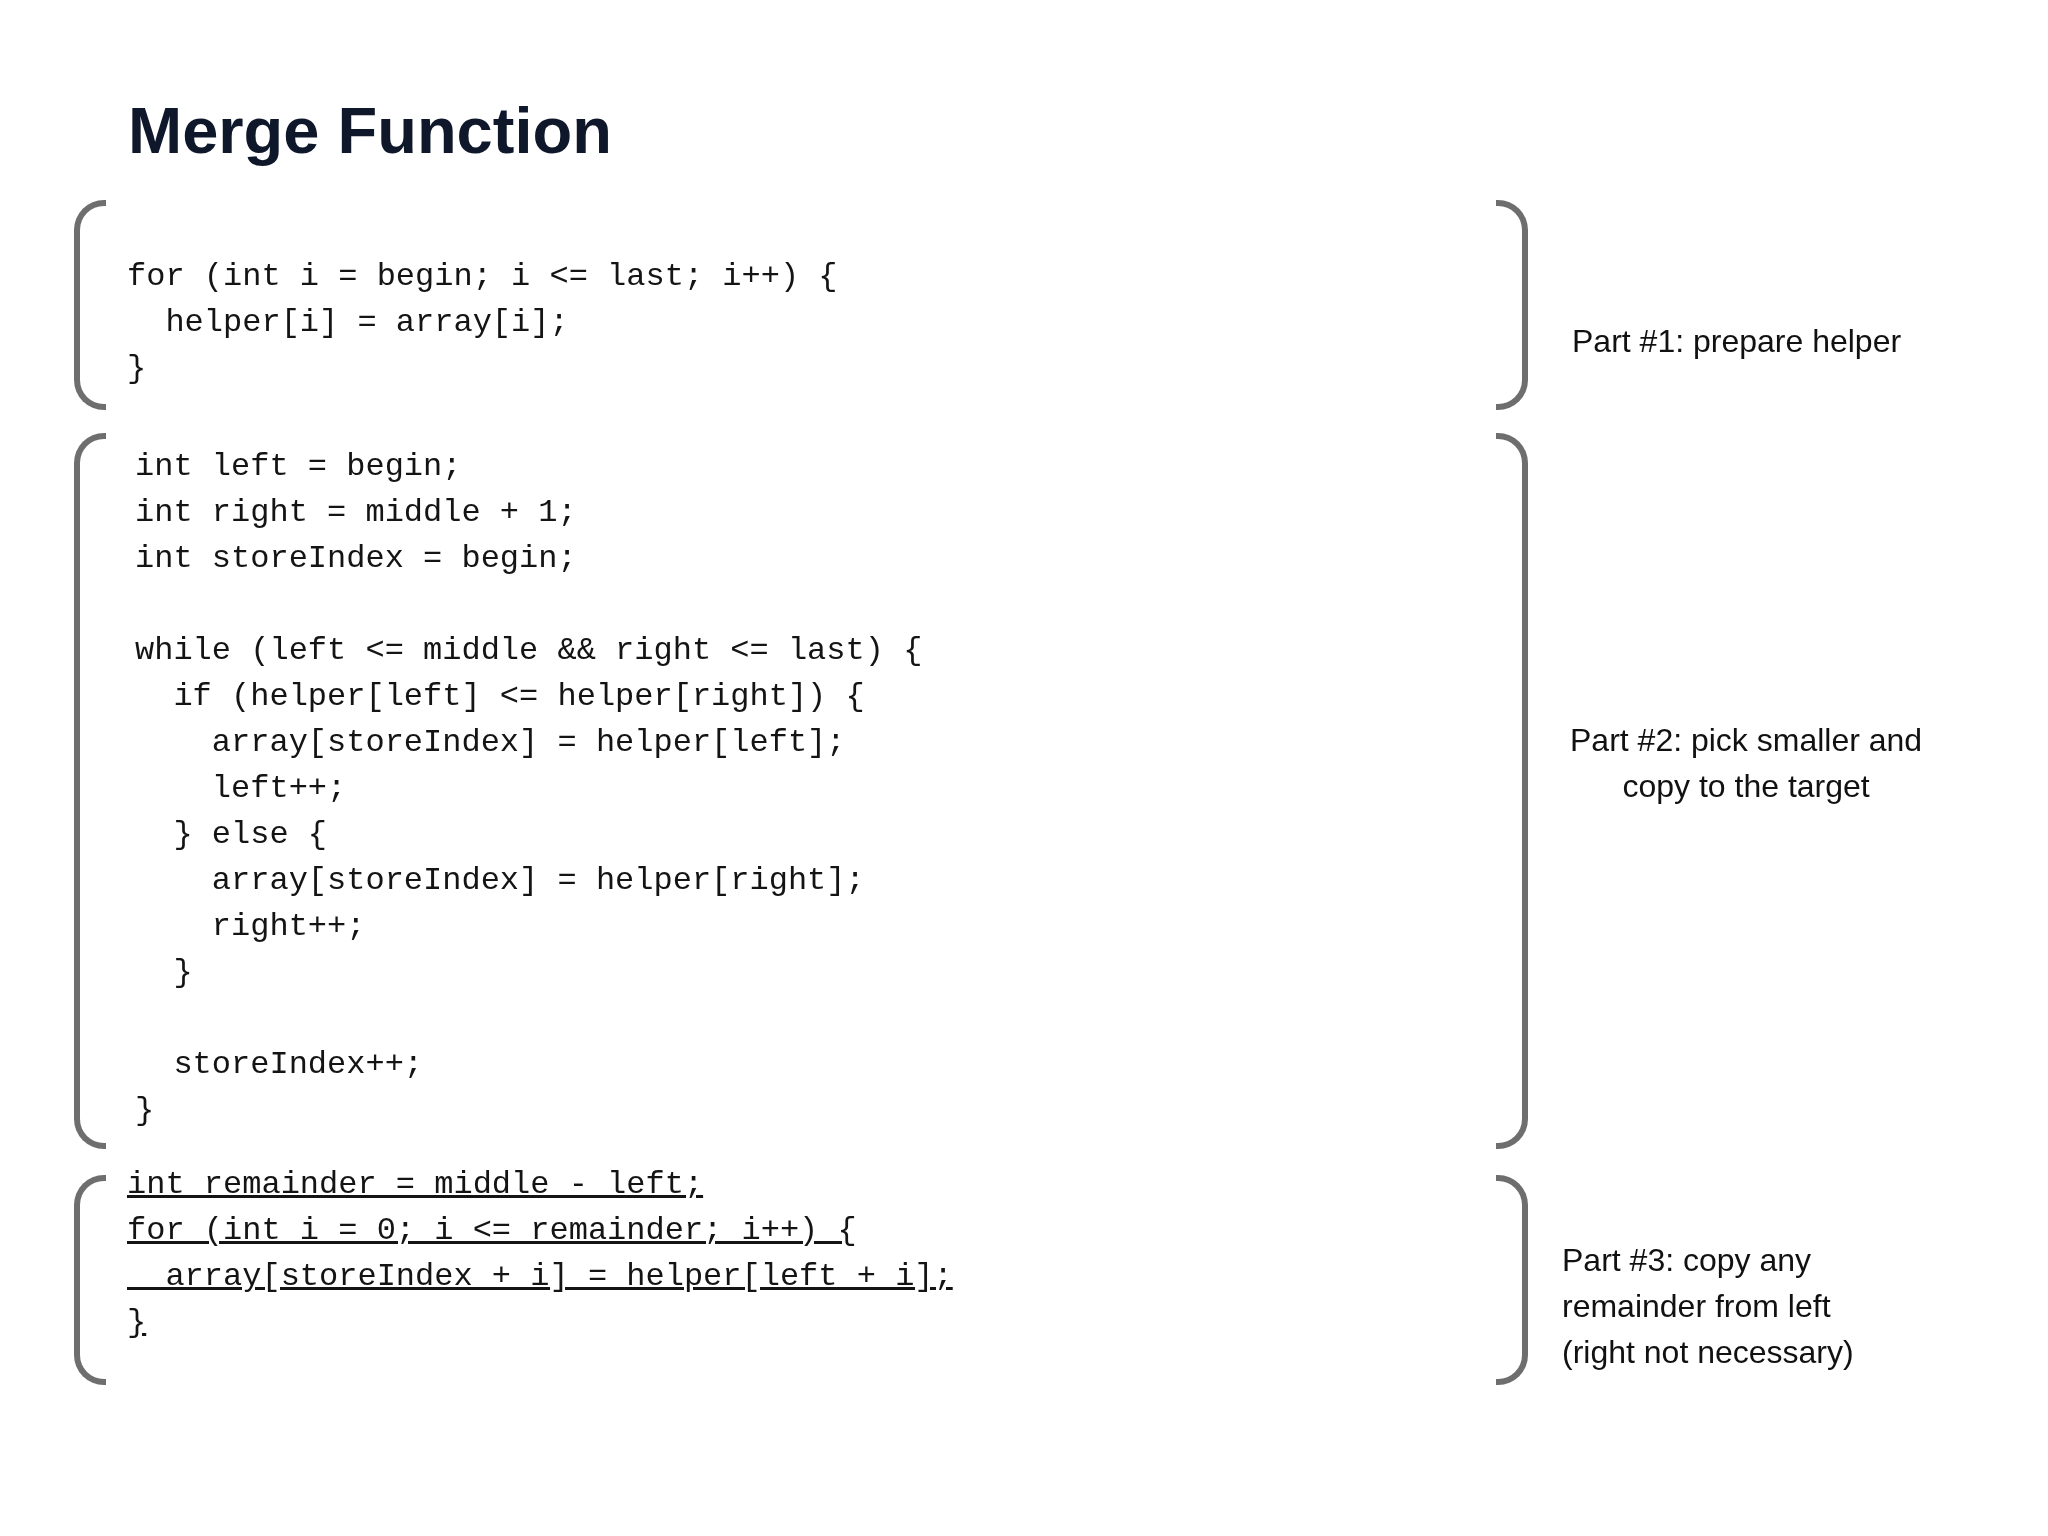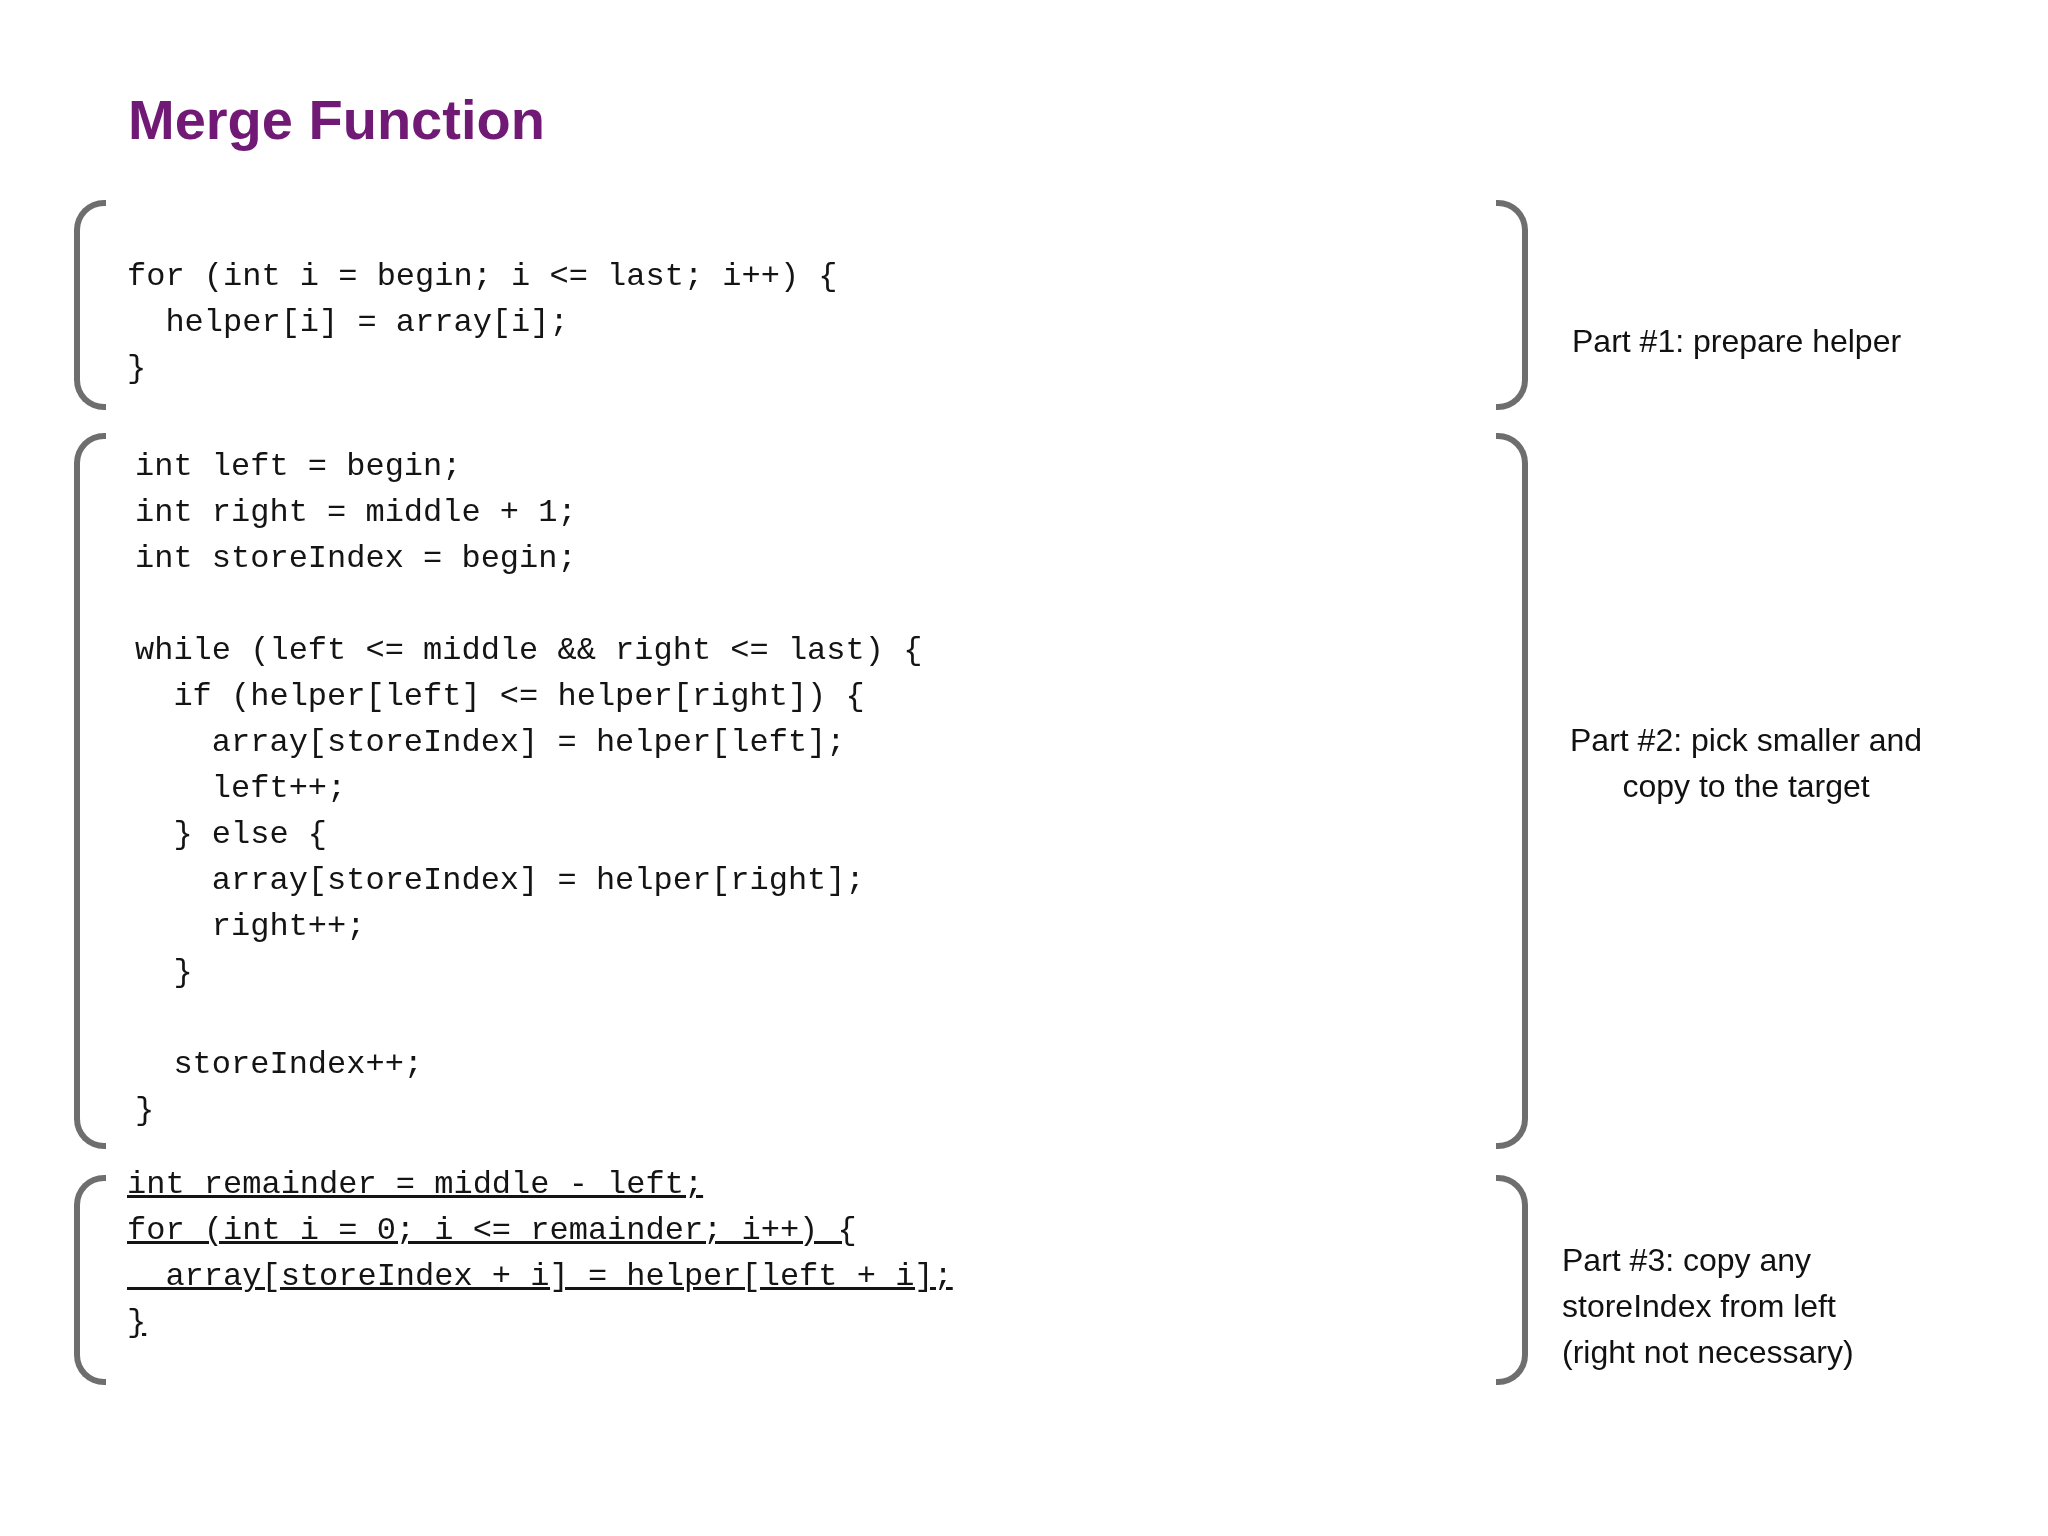--- a/index.html
+++ b/index.html
@@ -12,23 +12,23 @@
     width: 2048px;
     height: 1536px;
     background: #ffffff;
     overflow: hidden;
     font-family: "Liberation Sans", sans-serif;
   }
   .title {
     position: absolute;
     left: 128px;
     top: 50px;
-    font-size: 56px;
+    font-size: 65px;
     line-height: 1.15;
-    color: #701a75;
+    color: #0f172a;
     font-family: "Liberation Sans", sans-serif;
     white-space: nowrap;
   }
   pre.code {
     position: absolute;
     margin: 0;
     font-family: "Liberation Mono", "DejaVu Sans Mono", monospace;
     font-size: 32px;
     line-height: 46px;
     color: #141414;
@@ -107,16 +107,16 @@
   <div id="annotation2" class="annotation">Part #2: pick smaller and
 copy to the target</div>
 
   <div id="lbracket3" class="bracket left"></div>
   <pre id="code-part3" class="code">int remainder = middle - left;
 for (int i = 0; i &lt;= remainder; i++) {
   array[storeIndex + i] = helper[left + i];
 }</pre>
   <div id="rbracket3" class="bracket right"></div>
   <div id="annotation3" class="annotation">Part #3: copy any
-storeIndex from left
+remainder from left
 (right not necessary)</div>
 
 </div>
 
 </body></html>

